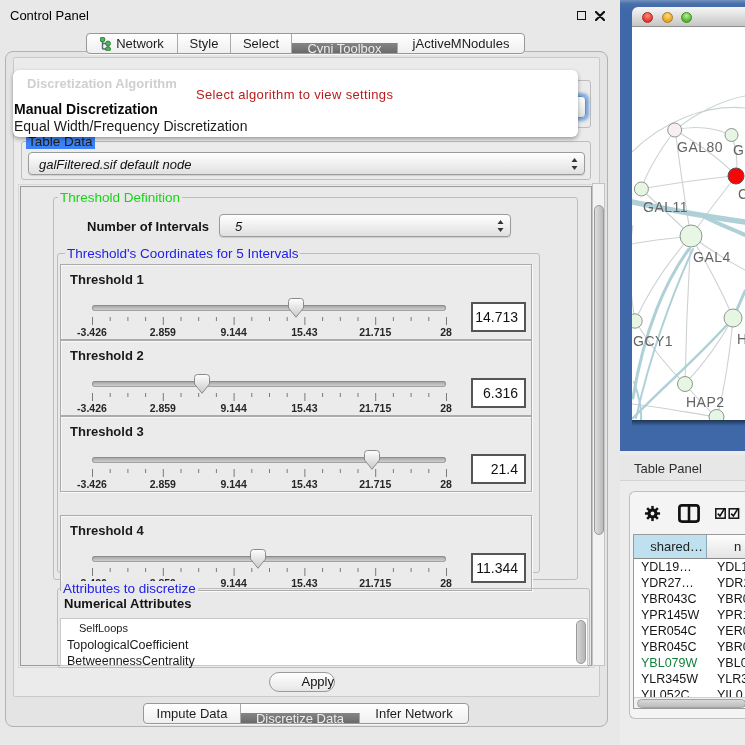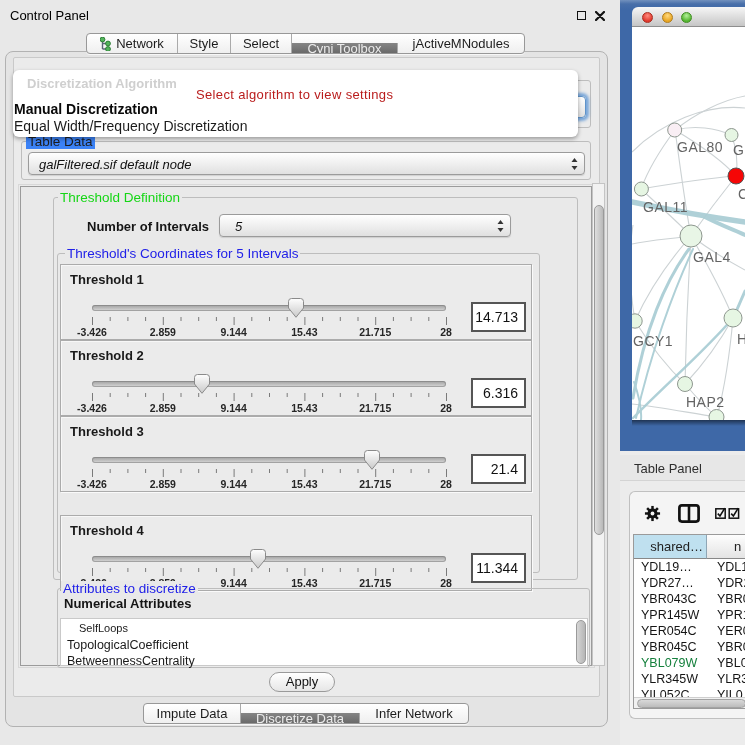--- a/index.html
+++ b/index.html
@@ -256,21 +256,21 @@
 <div class="gtitle" style="left:61px;top:581px;background:#e9e9e9;color:#2121e8;">Attributes to discretize</div>
 <div class="txt" style="left:64px;top:596px;font-size:13px;font-weight:bold;color:#151515;">Numerical Attributes</div>
 <div class="abs" style="left:60px;top:618px;width:528px;height:48px;background:#ffffff;border:1px solid #c9c9c9;box-sizing:border-box;"></div>
 <div class="txt" style="left:67px;top:622px;font-size:11px;color:#1a1a1a;margin-left:12px;">SelfLoops</div>
 <div class="txt" style="left:67px;top:638px;font-size:12.5px;color:#1a1a1a;">TopologicalCoefficient</div>
 <div class="txt" style="left:67px;top:654px;font-size:12.5px;color:#1a1a1a;">BetweennessCentrality</div>
 <div class="abs" style="left:576px;top:620px;width:10px;height:44px;border-radius:5px;
      background:linear-gradient(90deg,#d6d6d6,#b5b5b5);border:1px solid #9a9a9a;box-sizing:border-box;"></div>
 
 <div class="abs" style="left:269px;top:672px;width:66px;height:20px;border:1px solid #9a9a9a;border-radius:10px;
-     background:linear-gradient(#ffffff,#e6e6e6);box-sizing:border-box;text-align:center;
+     background:linear-gradient(#ffffff,#e6e6e6);box-sizing:border-box;text-align:right;
      font-size:13px;color:#111;line-height:18px;">Apply</div>
 
 <div class="seg" style="left:143px;top:703px;width:324px;">
   <div class="s" style="width:97px;">Impute Data</div>
   <div class="s sel" style="width:119px;">Discretize Data</div>
   <div class="s" style="width:108px;">Infer Network</div>
 </div>
 
 <div class="abs" style="left:13px;top:70px;width:565px;height:67px;background:#ffffff;border-radius:6px;
      box-shadow:0 2px 4px rgba(0,0,0,.35);z-index:30;"></div>

